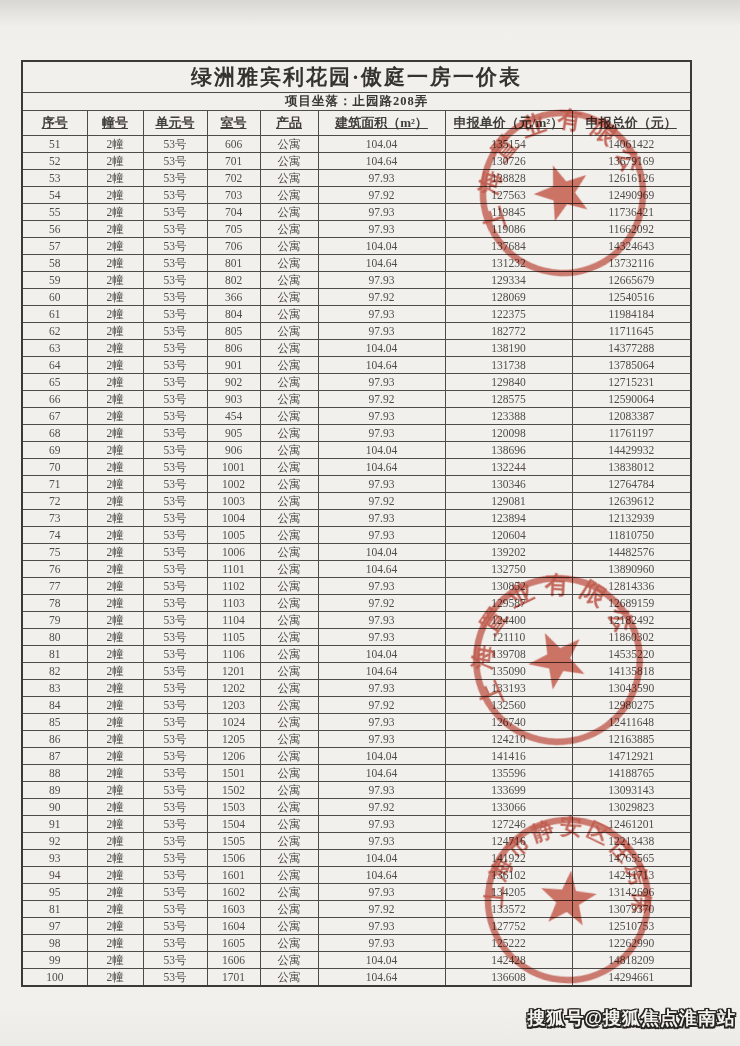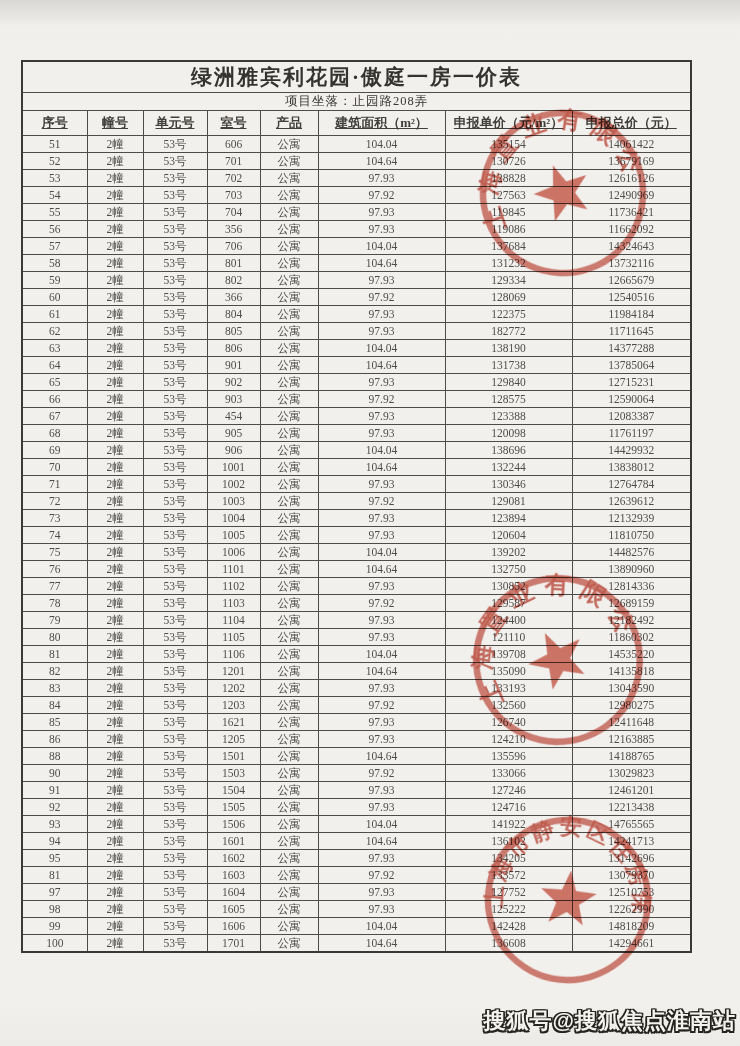--- a/index.html
+++ b/index.html
@@ -20,21 +20,21 @@
   table.price-table th,table.price-table td{
     border:1px solid #4e4c49;
     padding:0;text-align:center;vertical-align:middle;
     color:#4f4d4a;white-space:nowrap;overflow:hidden;
   }
   table.price-table{border:2px solid #3c3a37;}
   tr.title-row td{
     height:30px;font-size:21px;font-weight:bold;color:#35332f;letter-spacing:2px;
   }
   tr.subtitle-row td{
-    height:17px;font-size:12.5px;font-weight:400;color:#3a3834;letter-spacing:1px;
+    height:17px;font-size:12.5px;font-weight:700;color:#3a3834;letter-spacing:1px;
   }
   tr.header-row th{
     height:24px;font-size:13px;font-weight:600;color:#413f3b;text-decoration:underline;
   }
   tbody.data-body tr{height:17px;}
   tbody.data-body td{font-size:11.5px;line-height:16px;}
   
   .stamp{
     position:absolute;mix-blend-mode:multiply;opacity:.82;
     pointer-events:none;filter:blur(.3px);
@@ -43,21 +43,21 @@
   .seal-star{fill:#c4402e;opacity:.85;}
   .seal-text{font-size:26px;fill:#bd3d2d;letter-spacing:10px;font-weight:bold;opacity:.9;
              font-family:"Liberation Serif","DejaVu Serif",serif;}
   .seal-text.small{font-size:24px;letter-spacing:4px;}
   .stamp1{left:471px;top:101px;width:184px;height:184px;transform:rotate(-20deg);}
   .stamp2{left:464px;top:566px;width:188px;height:188px;transform:rotate(-26deg);}
   .stamp3{left:476px;top:808px;width:184px;height:184px;transform:rotate(6deg);}
   
   .watermark{
     position:absolute;right:4px;top:1006px;
-    font-size:22px;font-weight:bold;letter-spacing:1px;
+    font-size:18px;font-weight:bold;letter-spacing:1px;
     color:#f4f3f0;
     text-shadow:
       -1.5px -1.5px 0 #26241f, 1.5px -1.5px 0 #26241f,
       -1.5px  1.5px 0 #26241f, 1.5px  1.5px 0 #26241f,
       -1.5px 0 0 #26241f, 1.5px 0 0 #26241f,
       0 -1.5px 0 #26241f, 0 1.5px 0 #26241f;
     font-family:"Liberation Sans","DejaVu Sans",sans-serif;
   }
   
   .scan-smudge{position:absolute;left:0;top:0;width:740px;height:26px;
@@ -146,21 +146,21 @@
           <td>704</td>
           <td>公寓</td>
           <td>97.93</td>
           <td>119845</td>
           <td>11736421</td>
         </tr>
         <tr>
           <td>56</td>
           <td>2幢</td>
           <td>53号</td>
-          <td>356</td>
+          <td>705</td>
           <td>公寓</td>
           <td>97.93</td>
           <td>119086</td>
           <td>11662092</td>
         </tr>
         <tr>
           <td>57</td>
           <td>2幢</td>
           <td>53号</td>
           <td>706</td>
@@ -436,45 +436,65 @@
           <td>1203</td>
           <td>公寓</td>
           <td>97.92</td>
           <td>132560</td>
           <td>12980275</td>
         </tr>
         <tr>
           <td>85</td>
           <td>2幢</td>
           <td>53号</td>
-          <td>1621</td>
+          <td>1024</td>
           <td>公寓</td>
           <td>97.93</td>
           <td>126740</td>
           <td>12411648</td>
         </tr>
         <tr>
           <td>86</td>
           <td>2幢</td>
           <td>53号</td>
           <td>1205</td>
           <td>公寓</td>
           <td>97.93</td>
           <td>124210</td>
           <td>12163885</td>
         </tr>
         <tr>
+          <td>87</td>
+          <td>2幢</td>
+          <td>53号</td>
+          <td>1206</td>
+          <td>公寓</td>
+          <td>104.04</td>
+          <td>141416</td>
+          <td>14712921</td>
+        </tr>
+        <tr>
           <td>88</td>
           <td>2幢</td>
           <td>53号</td>
           <td>1501</td>
           <td>公寓</td>
           <td>104.64</td>
           <td>135596</td>
           <td>14188765</td>
+        </tr>
+        <tr>
+          <td>89</td>
+          <td>2幢</td>
+          <td>53号</td>
+          <td>1502</td>
+          <td>公寓</td>
+          <td>97.93</td>
+          <td>133699</td>
+          <td>13093143</td>
         </tr>
         <tr>
           <td>90</td>
           <td>2幢</td>
           <td>53号</td>
           <td>1503</td>
           <td>公寓</td>
           <td>97.92</td>
           <td>133066</td>
           <td>13029823</td>

